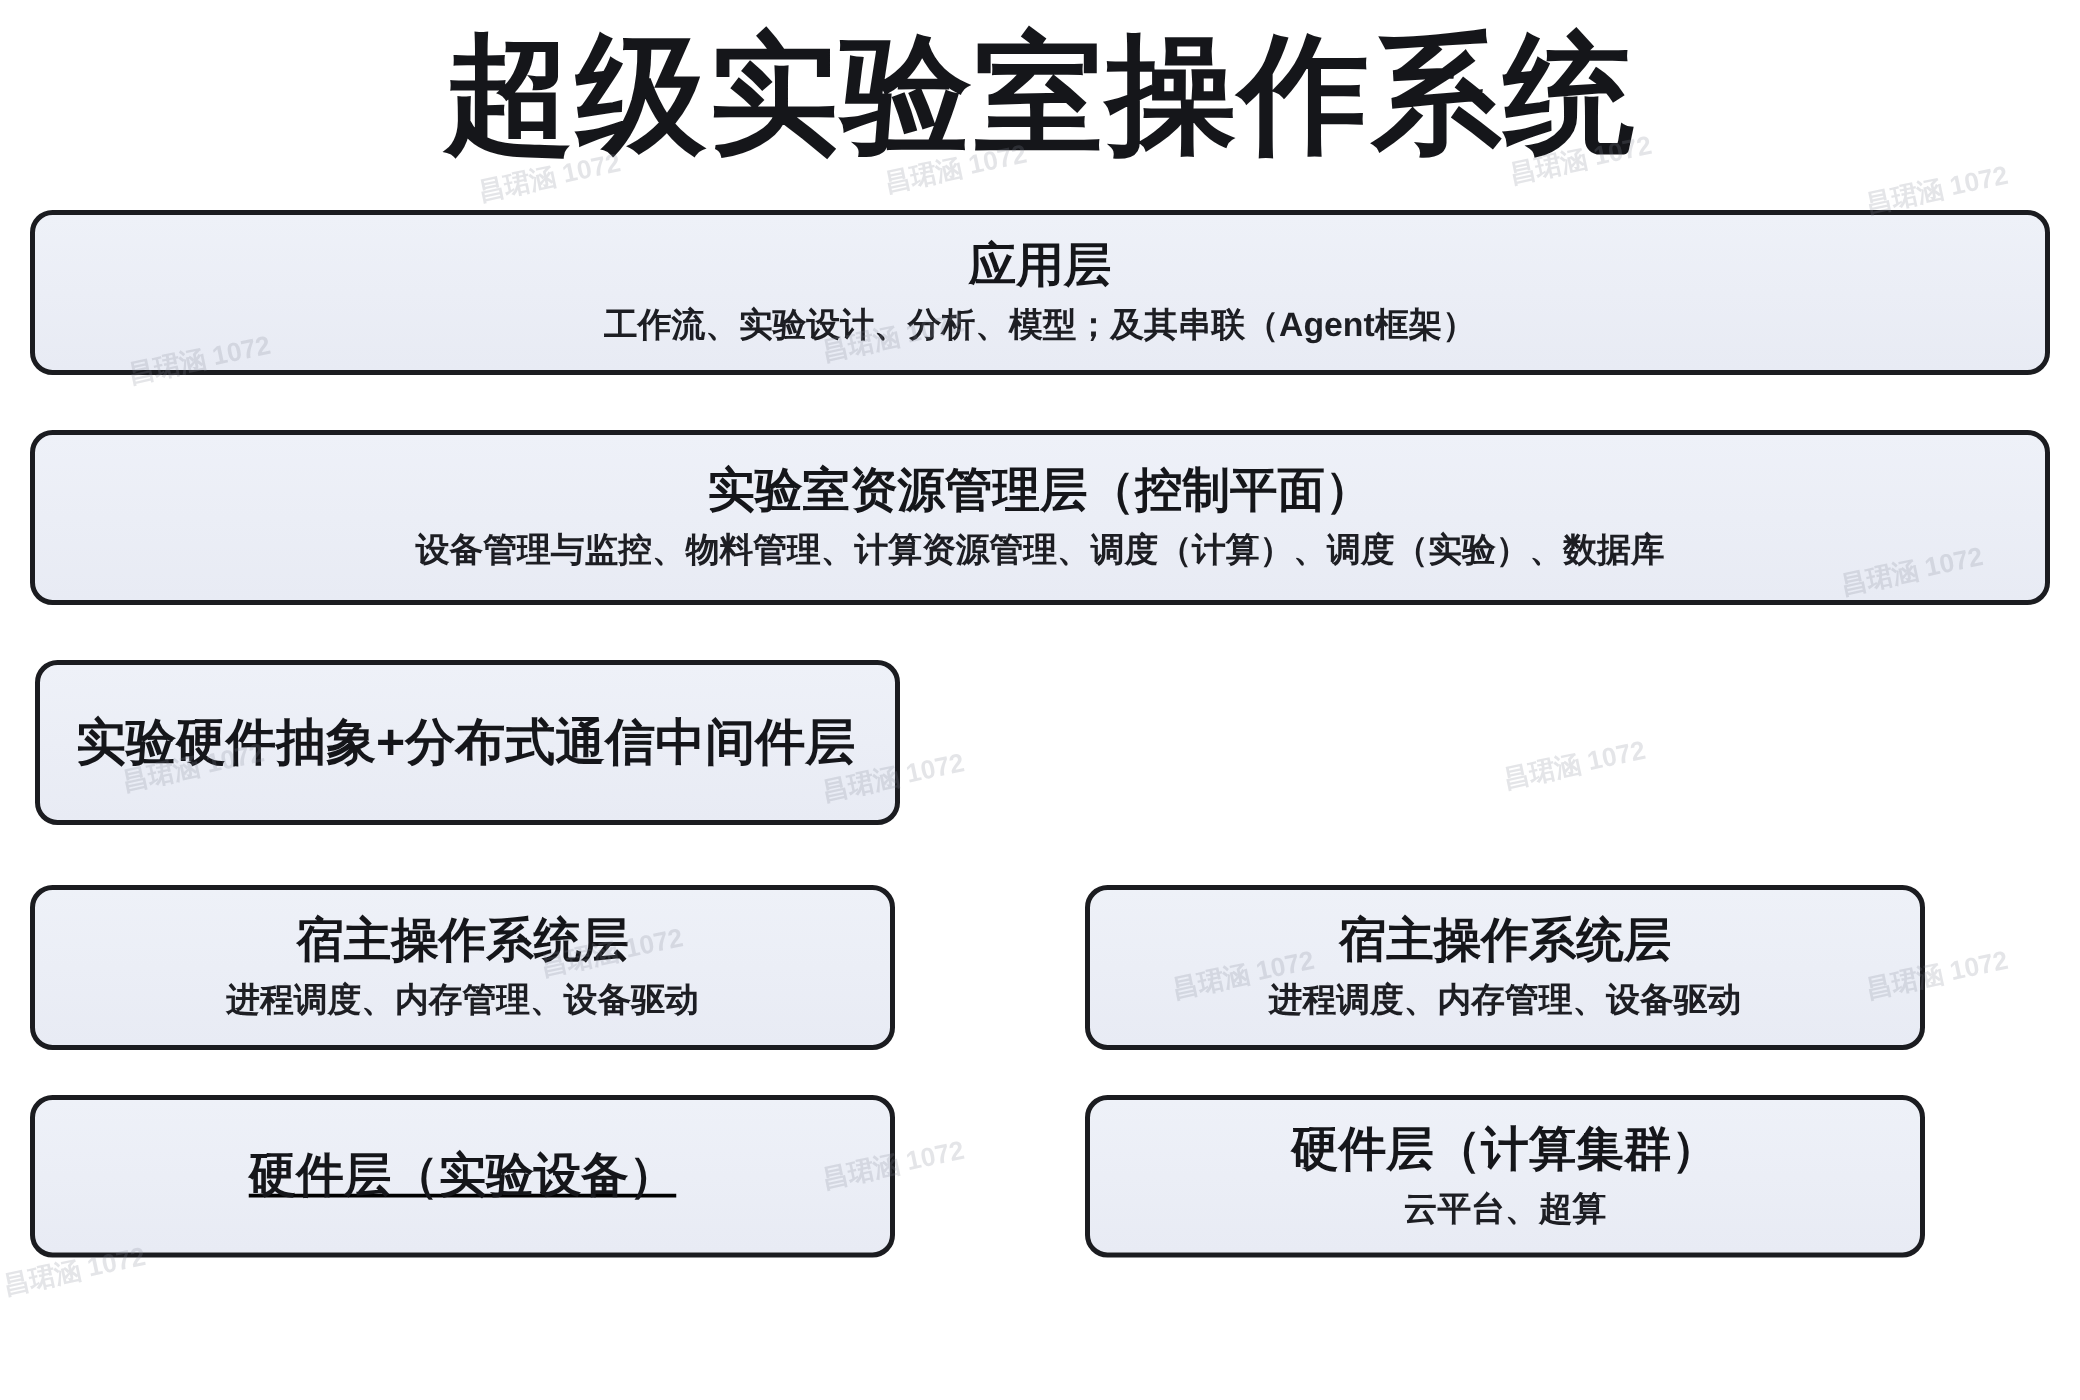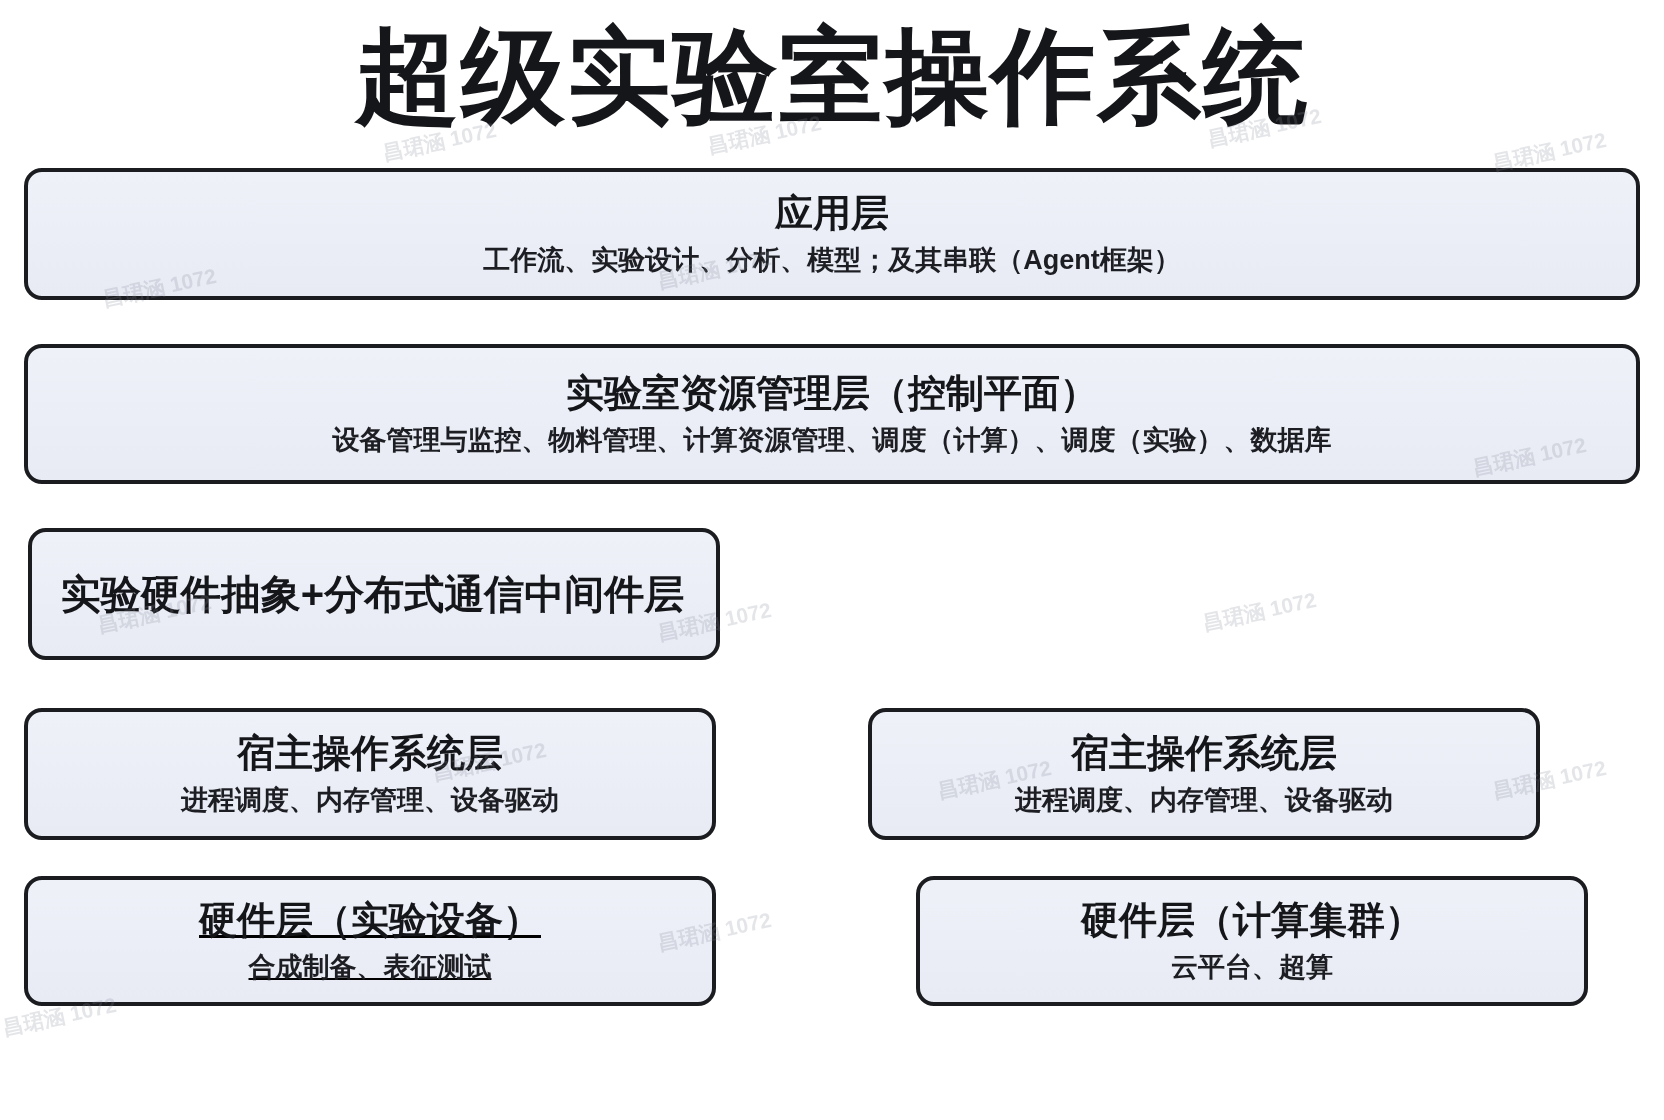--- a/index.html
+++ b/index.html
@@ -76,21 +76,21 @@
   #box-hwabs .head { font-size: 40px; }
   #box-nodeagent{ left: 868px; top: 528px; width: 672px; height: 132px; }
   #box-nodeagent .head { font-size: 40px; }
 
   
   #box-hostos-l { left: 24px;  top: 708px; width: 692px; height: 132px; }
   #box-hostos-r { left: 868px; top: 708px; width: 672px; height: 132px; }
 
   
   #box-hw-exp   { left: 24px;  top: 876px; width: 692px; height: 130px; text-decoration: underline; }
-  #box-hw-comp  { left: 868px; top: 876px; width: 672px; height: 130px; margin-left: 48px; }
+  #box-hw-comp  { left: 868px; top: 876px; width: 672px; height: 130px; }
 
   
   .wm {
     position: absolute;
     color: rgba(130, 136, 150, 0.22);
     font-size: 21px;
     font-weight: 700;
     white-space: nowrap;
     transform: rotate(-12deg);
     transform-origin: left top;
@@ -125,21 +125,20 @@
     <div class="sub">进程调度、内存管理、设备驱动</div>
   </div>
 
   <div class="box" id="box-hostos-r">
     <div class="head">宿主操作系统层</div>
     <div class="sub">进程调度、内存管理、设备驱动</div>
   </div>
 
   <div class="box" id="box-hw-exp">
     <div class="head">硬件层（实验设备）</div>
-    <div class="sub">合成制备、表征测试</div>
   </div>
 
   <div class="box" id="box-hw-comp">
     <div class="head">硬件层（计算集群）</div>
     <div class="sub">云平台、超算</div>
   </div>
 
   <div id="watermark-layer">
       <div class="wm" style="left: 380px; top: 140px;">昌珺涵 1072</div>
       <div class="wm" style="left: 705px; top: 133px;">昌珺涵 1072</div>

